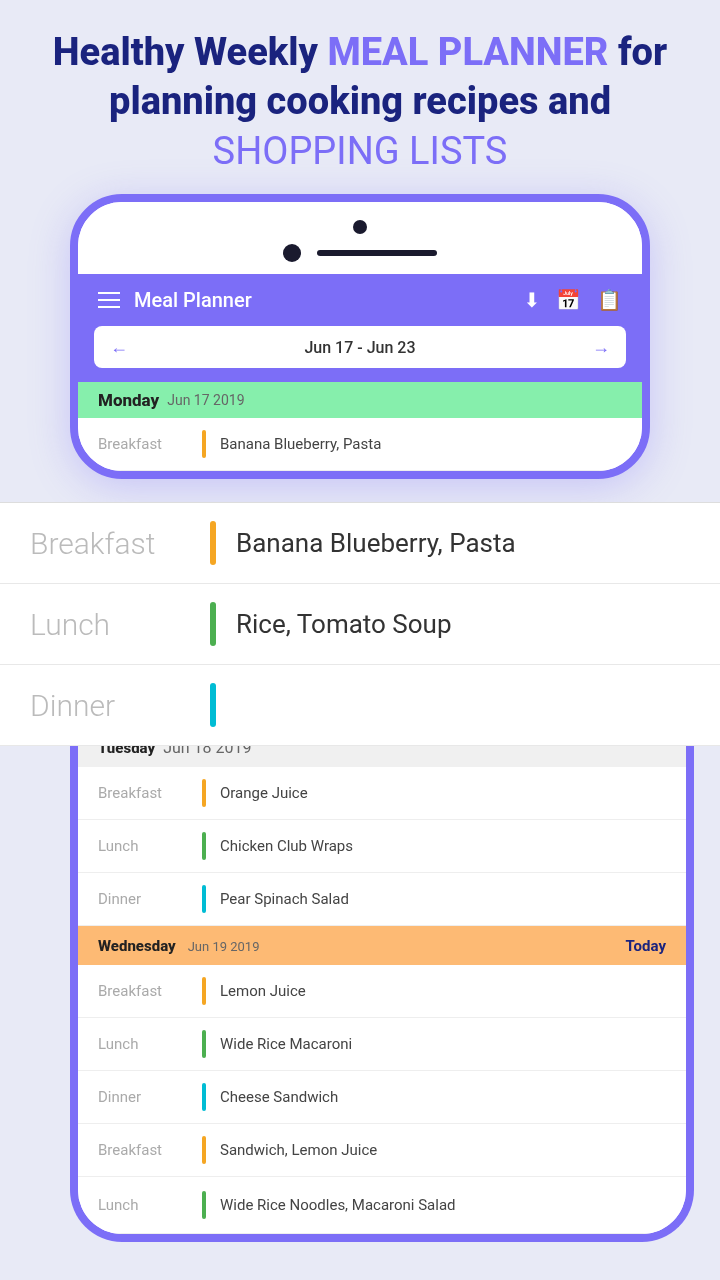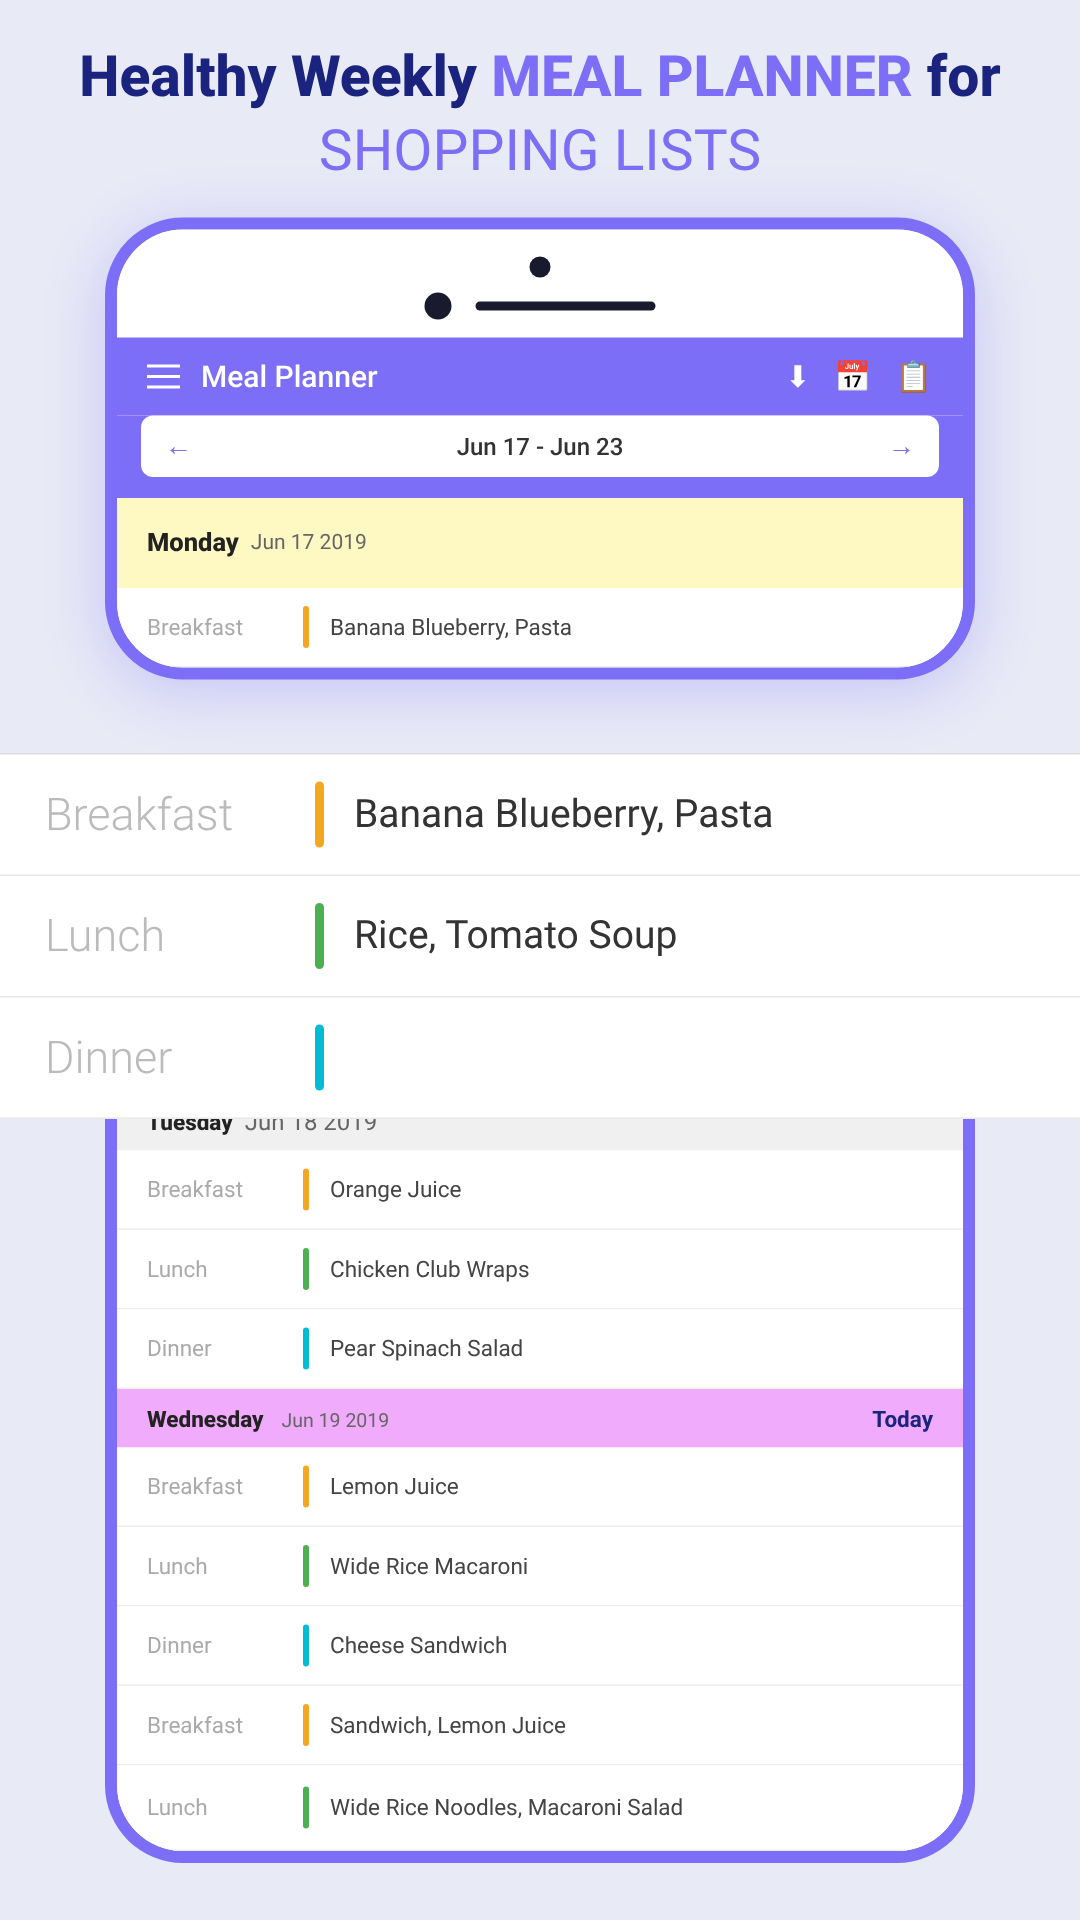--- a/index.html
+++ b/index.html
@@ -11,20 +11,23 @@
       font-family: -apple-system, BlinkMacSystemFont, 'Segoe UI', Roboto, sans-serif;
       overflow: hidden;
     }
   </style>
 </head>
 <body>
 
 <div style="text-align:center; padding: 28px 40px 18px;">
   <div style="font-size:38px; font-weight:800; color:#1a237e; line-height:1.3;">
     Healthy Weekly <span style="color:#7c6ef7;">MEAL PLANNER</span> for
+  </div>
+  <div style="font-size:38px; font-weight:800; color:#1a237e; line-height:1.3;">
+    planning cooking recipes and
   </div>
   <div style="font-size:38px; font-weight:400; color:#7c6ef7; line-height:1.3;">
     SHOPPING LISTS
   </div>
 </div>
 
 <div style="margin: 0 auto; width:580px; background:white; border-radius:52px; border:8px solid #7c6ef7; overflow:hidden; box-shadow: 0 8px 40px rgba(124,110,247,0.3);">
 
   <div style="background:white; padding:18px 0 12px; display:flex; flex-direction:column; align-items:center; gap:10px;">
     <div style="width:14px;height:14px;background:#1a1a2e;border-radius:50%;"></div>
@@ -49,21 +52,21 @@
   </div>
 
   <div style="background:#7c6ef7; padding:0 16px 14px;">
     <div style="background:white;border-radius:8px;display:flex;align-items:center;justify-content:space-between;padding:10px 16px;">
       <span style="color:#7c6ef7;font-size:18px;font-weight:bold;cursor:pointer;">←</span>
       <span style="color:#333;font-size:16px;font-weight:500;">Jun 17 - Jun 23</span>
       <span style="color:#7c6ef7;font-size:18px;font-weight:bold;cursor:pointer;">→</span>
     </div>
   </div>
 
-  <div style="background:#fef9c3;padding:20px 20px;display:flex;align-items:center;">
+  <div style="background:#86efac;padding:8px 20px;display:flex;align-items:center;">
     <span style="font-size:17px;font-weight:800;color:#222;">Monday</span>
     <span style="font-size:14px;color:#666;margin-left:8px;">Jun 17 2019</span>
   </div>
 
   <div style="overflow:hidden; max-height:78px;">
     <div style="display:flex;align-items:center;padding:12px 20px;border-bottom:1px solid #eee;gap:14px;background:white;">
       <span style="width:90px;font-size:15px;color:#aaa;">Breakfast</span>
       <div style="width:4px;height:28px;border-radius:2px;background:#f5a623;"></div>
       <span style="font-size:15px;color:#444;">Banana Blueberry, Pasta</span>
     </div>
@@ -85,21 +88,21 @@
     <span style="font-size:26px;color:#333;font-weight:400;">Rice, Tomato Soup</span>
   </div>
 
   <div style="display:flex;align-items:center;padding:18px 30px;border-bottom:1px solid #e8e8e8;gap:20px;">
     <span style="width:160px;font-size:30px;color:#bbb;font-weight:300;">Dinner</span>
     <div style="width:6px;height:44px;border-radius:3px;background:#00bcd4;"></div>
   </div>
 
 </div>
 
-<div style="position:absolute;top:728px;left:70px;width:580px;background:white;z-index:9;border:8px solid #7c6ef7;border-top:none;border-bottom-left-radius:52px;border-bottom-right-radius:52px;overflow:hidden;">
+<div style="position:absolute;top:728px;left:70px;width:624px;background:white;z-index:9;border:8px solid #7c6ef7;border-top:none;border-bottom-left-radius:52px;border-bottom-right-radius:52px;overflow:hidden;">
 
   <div style="background:#f0f0f0;padding:10px 20px;display:flex;align-items:center;">
     <span style="font-size:15px;font-weight:800;color:#222;">Tuesday</span>
     <span style="font-size:16px;color:#666;margin-left:8px;">Jun 18 2019</span>
   </div>
 
   <div style="display:flex;align-items:center;padding:12px 20px;border-bottom:1px solid #eee;gap:14px;background:white;">
     <span style="width:90px;font-size:15px;color:#aaa;">Breakfast</span>
     <div style="width:4px;height:28px;border-radius:2px;background:#f5a623;"></div>
     <span style="font-size:15px;color:#444;">Orange Juice</span>
@@ -108,21 +111,21 @@
     <span style="width:90px;font-size:15px;color:#aaa;">Lunch</span>
     <div style="width:4px;height:28px;border-radius:2px;background:#4caf50;"></div>
     <span style="font-size:15px;color:#444;">Chicken Club Wraps</span>
   </div>
   <div style="display:flex;align-items:center;padding:12px 20px;border-bottom:1px solid #eee;gap:14px;background:white;">
     <span style="width:90px;font-size:15px;color:#aaa;">Dinner</span>
     <div style="width:4px;height:28px;border-radius:2px;background:#00bcd4;"></div>
     <span style="font-size:15px;color:#444;">Pear Spinach Salad</span>
   </div>
 
-  <div style="background:#f0abfc;padding:10px 20px;display:flex;align-items:center;justify-content:space-between;">
+  <div style="background:#fdba74;padding:10px 20px;display:flex;align-items:center;justify-content:space-between;">
     <div>
       <span style="font-size:15px;font-weight:800;color:#222;">Wednesday</span>
       <span style="font-size:13px;color:#666;margin-left:8px;">Jun 19 2019</span>
     </div>
     <span style="font-size:15px;font-weight:700;color:#1a237e;">Today</span>
   </div>
 
   <div style="display:flex;align-items:center;padding:12px 20px;border-bottom:1px solid #eee;gap:14px;background:white;">
     <span style="width:90px;font-size:15px;color:#aaa;">Breakfast</span>
     <div style="width:4px;height:28px;border-radius:2px;background:#f5a623;"></div>

